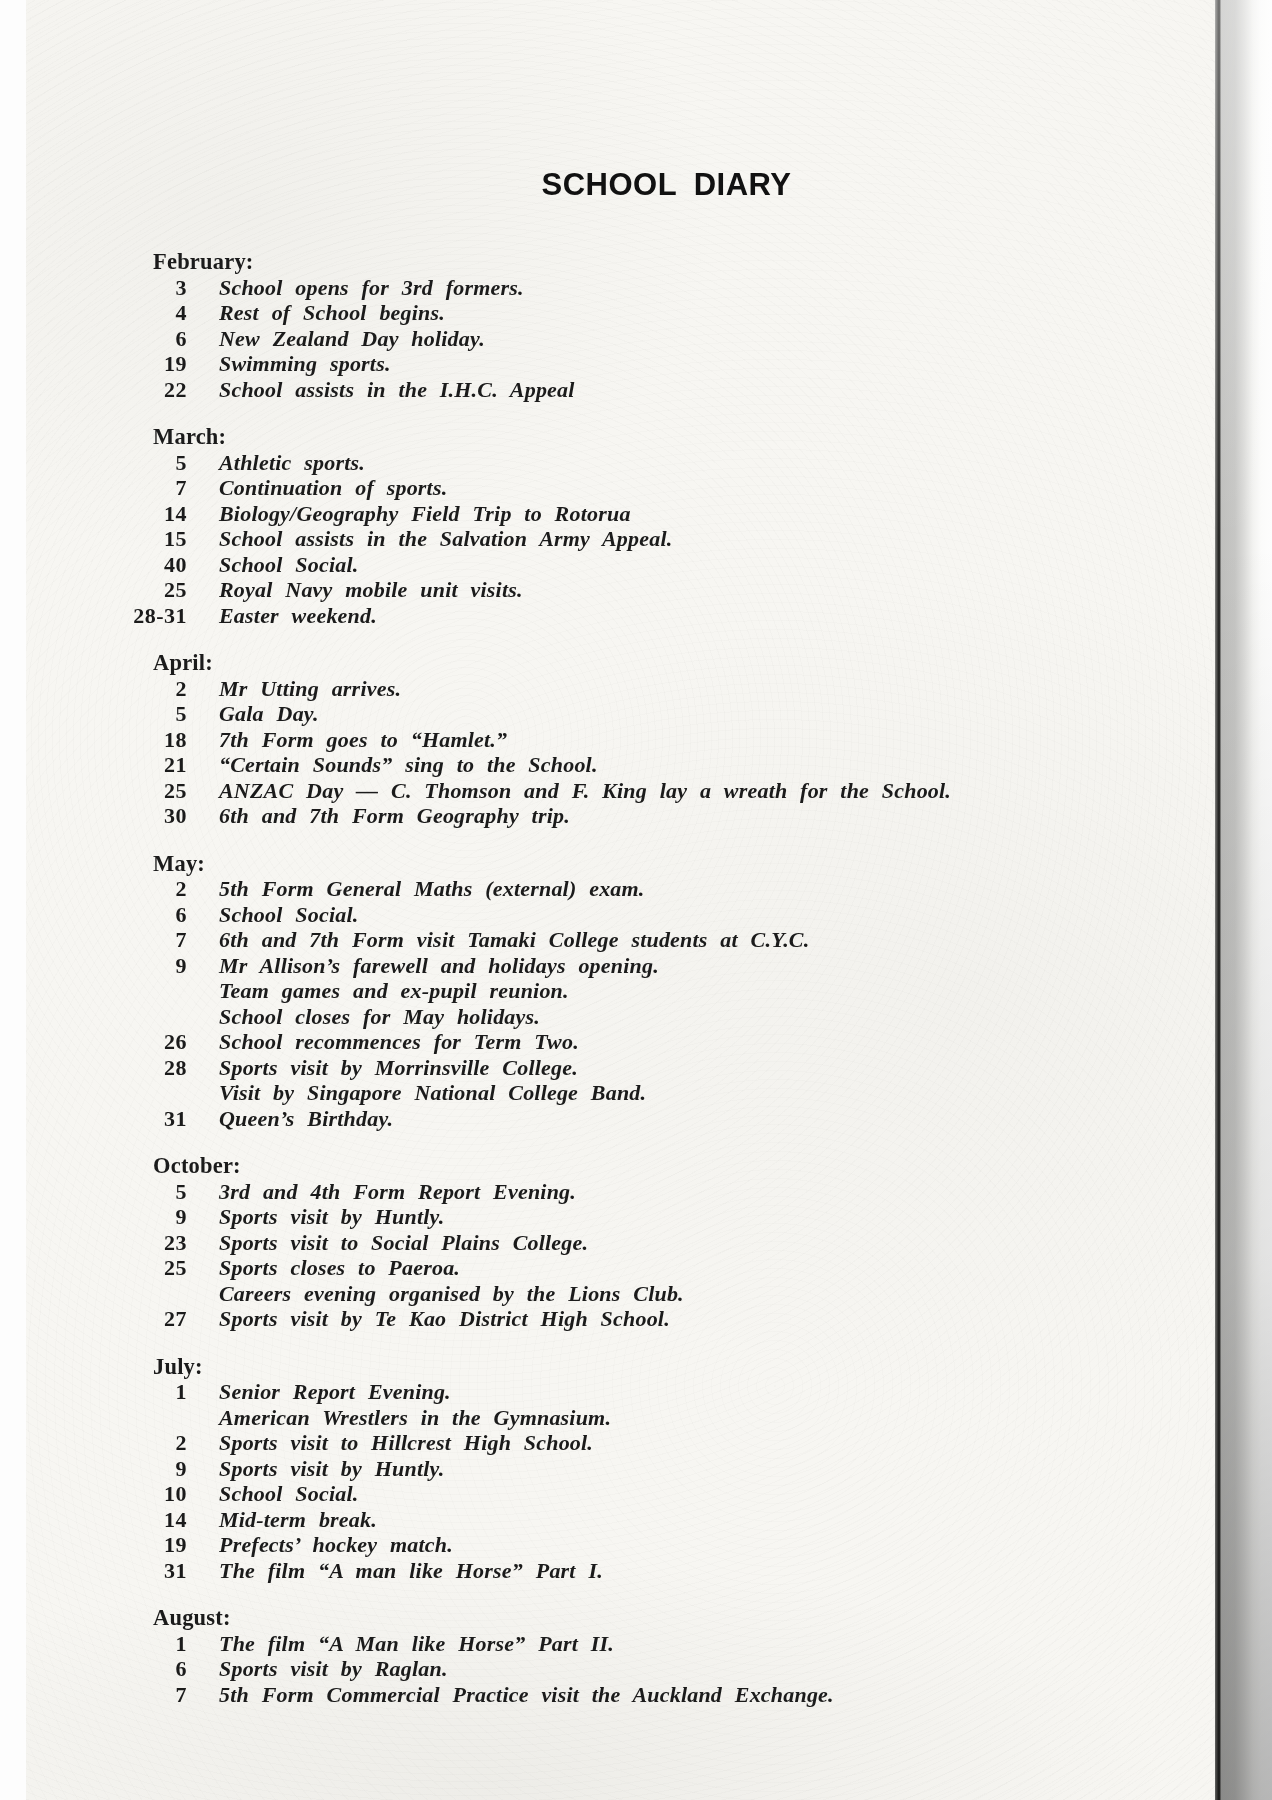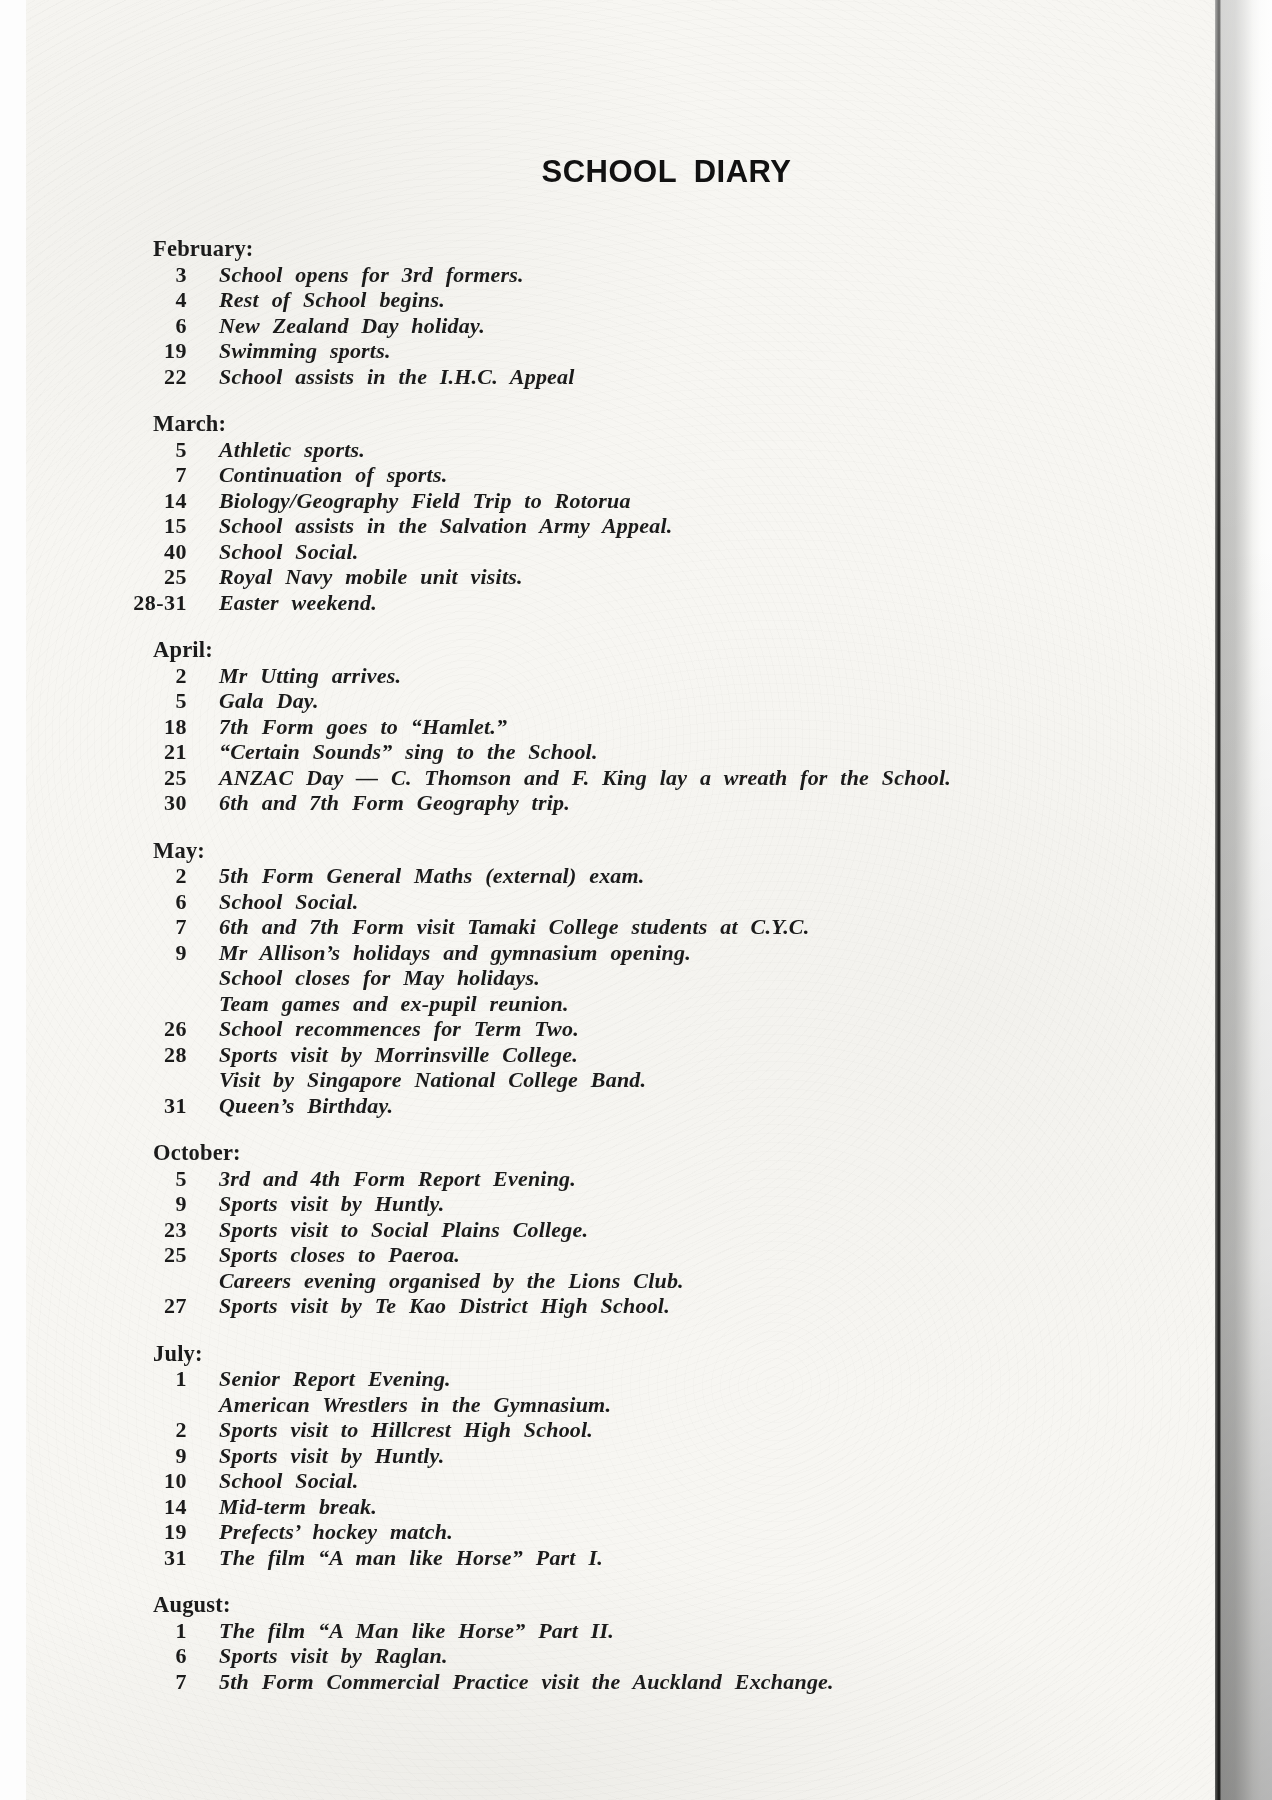--- a/index.html
+++ b/index.html
@@ -37,21 +37,21 @@
       #8a8a88 0px, #4a4a48 2px, #1d1d1c 4px, #3a3a38 5px,
       #bfbfbd 6px, #c6c6c4 20px, #dddddb 30px, #f2f2f0 38px, #fbfbfa 46px, #fdfdfd 100%);
   }
   .gutter::after {
     content: "";
     position: absolute; inset: 0;
     background: linear-gradient(180deg, rgba(255,255,255,0.35), rgba(255,255,255,0) 30%, rgba(0,0,0,0.10) 70%, rgba(0,0,0,0.28) 100%);
   }
 
   h1.title {
-    margin: 0;
+    margin: 13px;
     padding-top: 156px;
     text-align: center;
     transform: translateX(46px);
     font-family: "Liberation Sans", sans-serif;
     font-weight: 800;
     font-size: 31px;
     line-height: 32px;
     letter-spacing: 0.5px;
     word-spacing: 8px;
     color: #111;
@@ -216,31 +216,31 @@
     <span class="txt">School Social.</span>
   </div>
 
   <div class="entry">
     <span class="day">7</span>
     <span class="txt">6th and 7th Form visit Tamaki College students at C.Y.C.</span>
   </div>
 
   <div class="entry">
     <span class="day">9</span>
-    <span class="txt">Mr Allison’s holidays and gymnasium opening.</span>
+    <span class="txt">Mr Allison’s farewell and holidays opening.</span>
+  </div>
+
+  <div class="entry">
+    <span class="day"></span>
+    <span class="txt">Team games and ex-pupil reunion.</span>
   </div>
 
   <div class="entry">
     <span class="day"></span>
     <span class="txt">School closes for May holidays.</span>
-  </div>
-
-  <div class="entry">
-    <span class="day"></span>
-    <span class="txt">Team games and ex-pupil reunion.</span>
   </div>
 
   <div class="entry">
     <span class="day">26</span>
     <span class="txt">School recommences for Term Two.</span>
   </div>
 
   <div class="entry">
     <span class="day">28</span>
     <span class="txt">Sports visit by Morrinsville College.</span>

